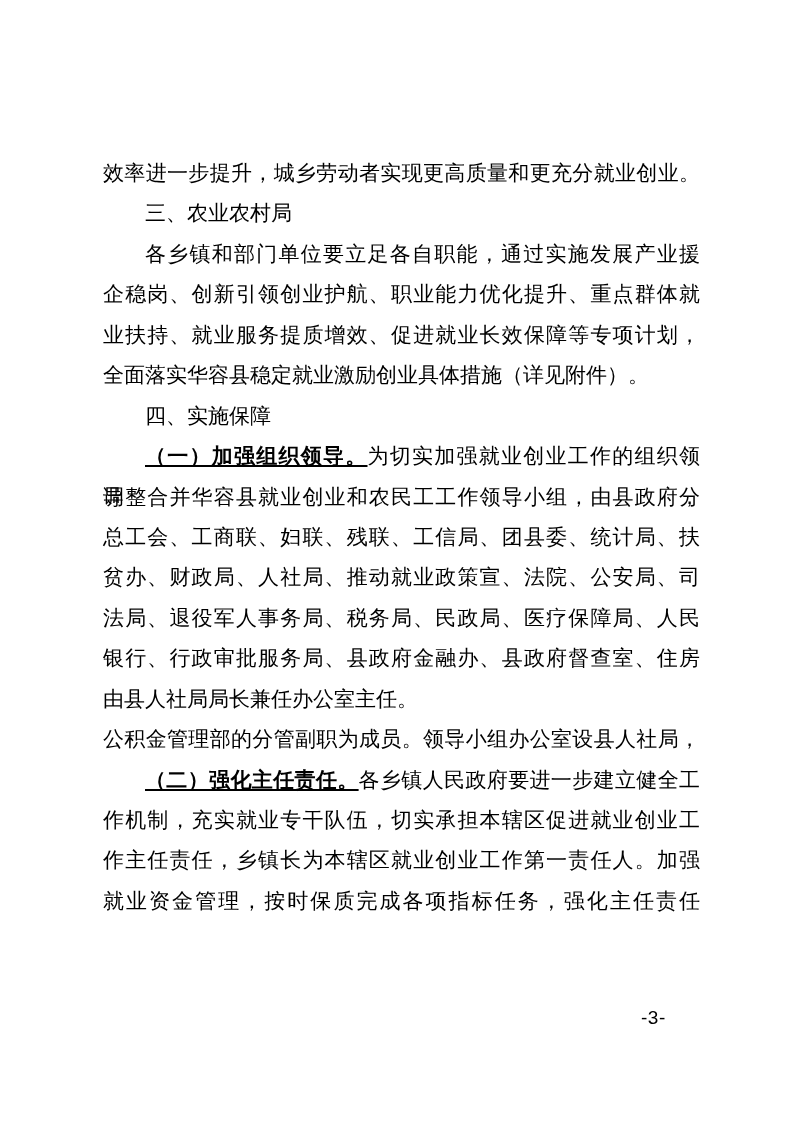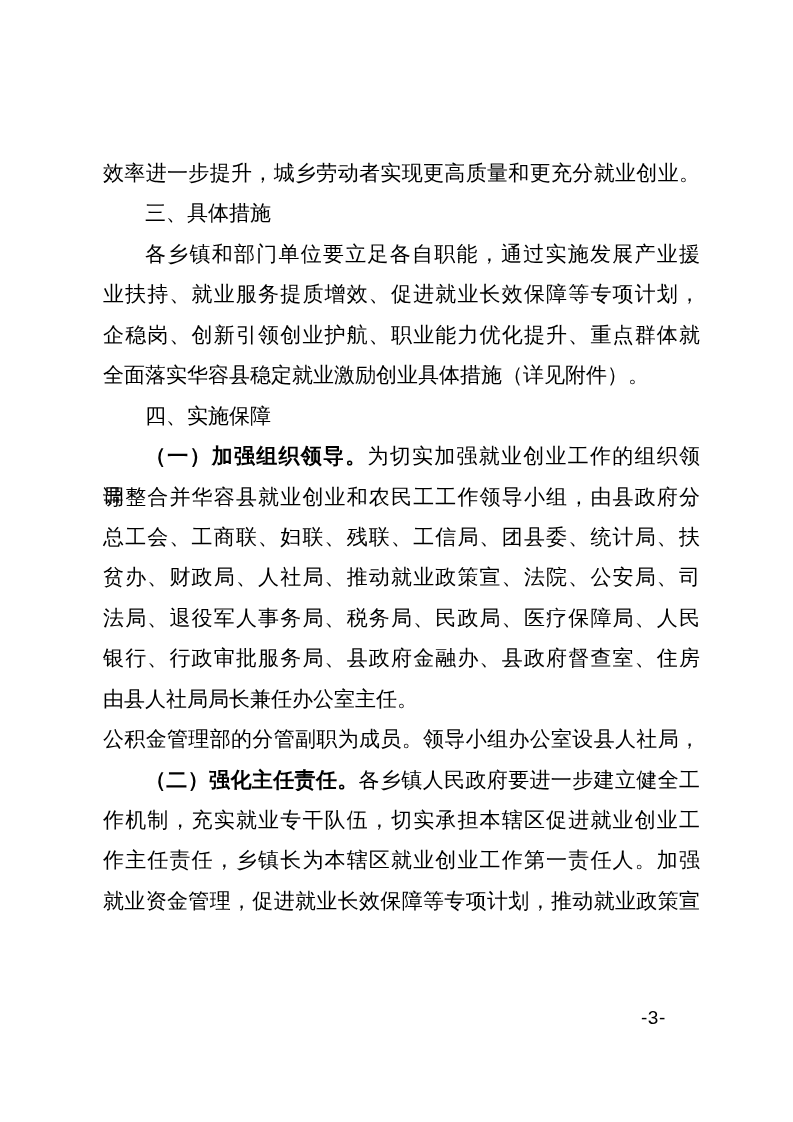--- a/index.html
+++ b/index.html
@@ -32,45 +32,46 @@
   .just {
     text-align: justify;
     text-align-last: justify;
   }
   
   .indent {
     text-indent: 42px;
   }
   .bold {
     font-weight: 700;
+    text-decoration: underline;
   }
   .page-number {
     position: absolute;
     left: 641px;
     top: 1005px;
     font-size: 19px;
     line-height: 26px;
     color: #000000;
     letter-spacing: 0.5px;
   }
 </style>
 </head>
 <body>
 
 <div class="page">
 
   <div class="text-block">
 
     <div class="line just">效率进一步提升，城乡劳动者实现更高质量和更充分就业创业。</div>
 
-    <div class="line indent">三、具体措施</div>
+    <div class="line indent">三、农业农村局</div>
 
     <div class="line indent just">各乡镇和部门单位要立足各自职能，通过实施发展产业援</div>
+    <div class="line just">企稳岗、创新引领创业护航、职业能力优化提升、重点群体就</div>
     <div class="line just">业扶持、就业服务提质增效、促进就业长效保障等专项计划，</div>
-    <div class="line just">企稳岗、创新引领创业护航、职业能力优化提升、重点群体就</div>
     <div class="line">全面落实华容县稳定就业激励创业具体措施（详见附件）。</div>
 
     <div class="line indent">四、实施保障</div>
 
     <div class="line indent just">
       <span class="bold">（一）加强组织领导。</span><span>为切实加强就业创业工作的组织领导，</span>
     </div>
 
     <div class="line just">调整合并华容县就业创业和农民工工作领导小组，由县政府分</div>
     <div class="line just">总工会、工商联、妇联、残联、工信局、团县委、统计局、扶</div>
@@ -79,19 +80,19 @@
     <div class="line just">银行、行政审批服务局、县政府金融办、县政府督查室、住房</div>
     <div class="line">由县人社局局长兼任办公室主任。</div>
     <div class="line just">公积金管理部的分管副职为成员。领导小组办公室设县人社局，</div>
 
     <div class="line indent just">
       <span class="bold">（二）强化主任责任。</span><span>各乡镇人民政府要进一步建立健全工</span>
     </div>
 
     <div class="line just">作机制，充实就业专干队伍，切实承担本辖区促进就业创业工</div>
     <div class="line just">作主任责任，乡镇长为本辖区就业创业工作第一责任人。加强</div>
-    <div class="line just">就业资金管理，促进就业长效保障等专项计划，推动就业政策宣</div>
+    <div class="line just">就业资金管理，按时保质完成各项指标任务，强化主任责任</div>
 
   </div>
 
   <div class="page-number">-3-</div>
 
 </div>
 
 </body></html>

